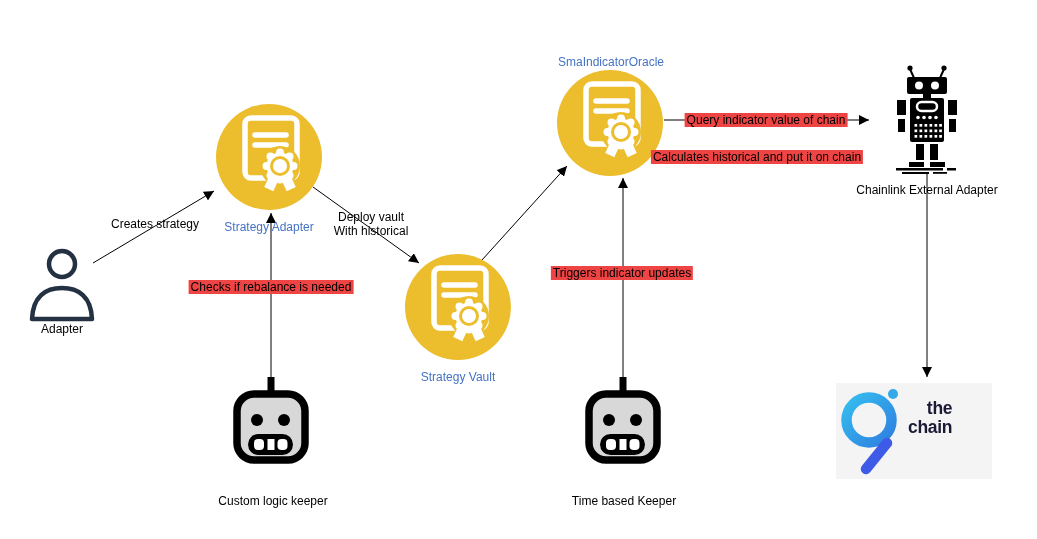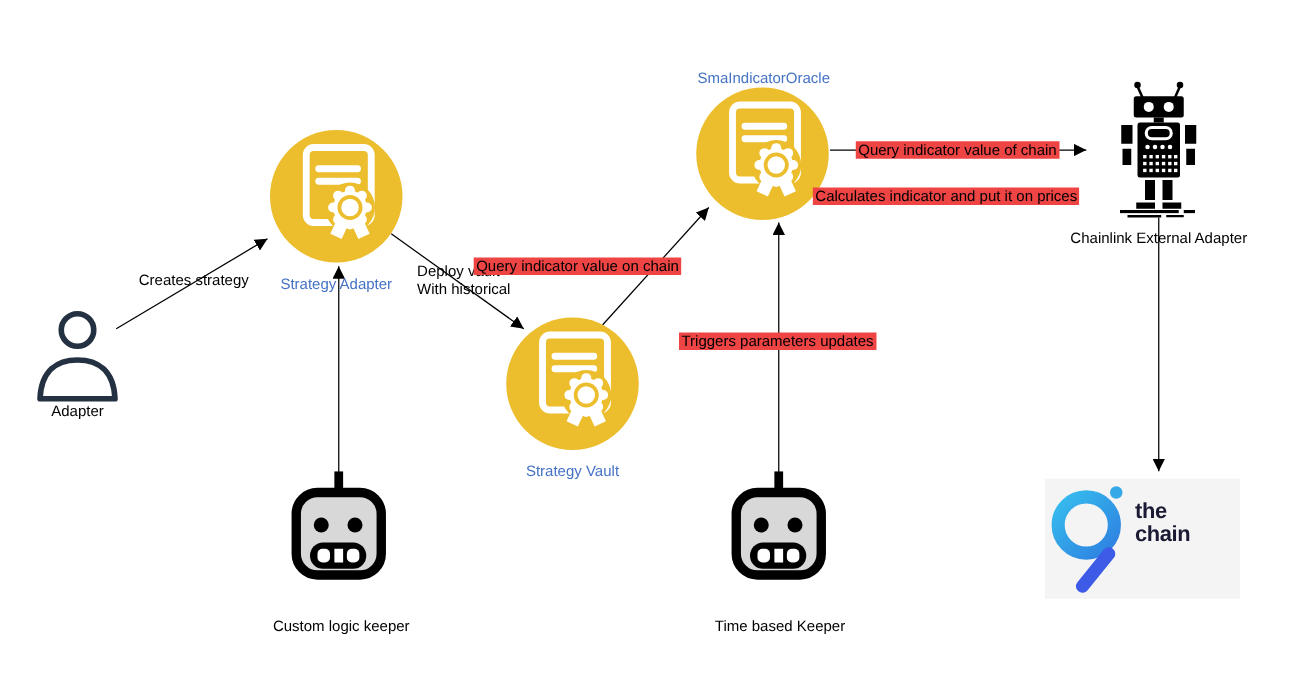--- a/index.html
+++ b/index.html
@@ -7,32 +7,33 @@
     position:relative;width:1037px;height:539px;background:#fff;overflow:hidden;
     font-family:"Liberation Sans", sans-serif;color:#000;
   }
   .edges{position:absolute;left:0;top:0;z-index:1;}
   .edges line{stroke:#000;stroke-width:1;}
   .node{position:absolute;z-index:2;}
   .contract-node{width:106px;height:106px;border-radius:50%;background:var(--contract_node_fill,#ECBD2C);}
   .contract-node svg{display:block;width:106px;height:106px;}
   .lbl{
     position:absolute;z-index:3;transform:translateX(-50%);
-    white-space:nowrap;font-size:12px;line-height:14px;
+    white-space:nowrap;font-size:12px;line-height:14px;text-align:center;
   }
   .lbl.bg{background:#ef4444;padding:0 2px;}
   .lbl.blue{color:var(--node_label_blue,#4472C4);}
   .graph-box{
     position:absolute;left:836px;top:383px;width:156px;height:96px;
     background:var(--graph_box_bg,#F4F4F4);z-index:2;
   }
   .graph-text{
     position:absolute;left:72px;top:16px;
     font-size:17.5px;font-weight:bold;line-height:19px;letter-spacing:-0.3px;
     color:var(--graph_text_navy,#1A1A35);
+    text-align:right;
   }
 </style>
 </head>
 <body>
 
 <div class="canvas">
 
   <svg class="edges" width="1037" height="539">
     <defs>
       <marker id="arw" markerUnits="userSpaceOnUse" markerWidth="11" markerHeight="10" refX="10" refY="5" orient="auto">
@@ -228,22 +229,22 @@
       <circle cx="57" cy="11" r="5" fill="#35A9E8"></circle>
       <line x1="51" y1="60" x2="30" y2="86" stroke="#3D5BE7" stroke-width="10.5" stroke-linecap="round"></line>
     </svg>
     <div class="graph-text">
       <div>the</div>
       <div>chain</div>
     </div>
   </div>
 
   <div class="lbl" style="left:155px;top:217px">Creates strategy</div>
+  <div class="lbl bg" style="left:271px;top:280px">Checks if rebalance is needed</div>
   <div class="lbl" style="left:371px;top:210px">
     <div>Deploy vault</div>
     <div>With historical</div>
   </div>
-  <div class="lbl bg" style="left:462px;top:206px">Query indicator value on chain</div>
-  <div class="lbl bg" style="left:622px;top:266px">Triggers parameters updates</div>
+  <div class="lbl bg" style="left:622px;top:266px">Triggers indicator updates</div>
   <div class="lbl bg" style="left:766px;top:113px">Query indicator value of chain</div>
-  <div class="lbl bg" style="left:757px;top:150px">Calculates indicator and put it on prices</div>
+  <div class="lbl bg" style="left:757px;top:150px">Calculates historical and put it on chain</div>
 
 </div>
 
 </body></html>

